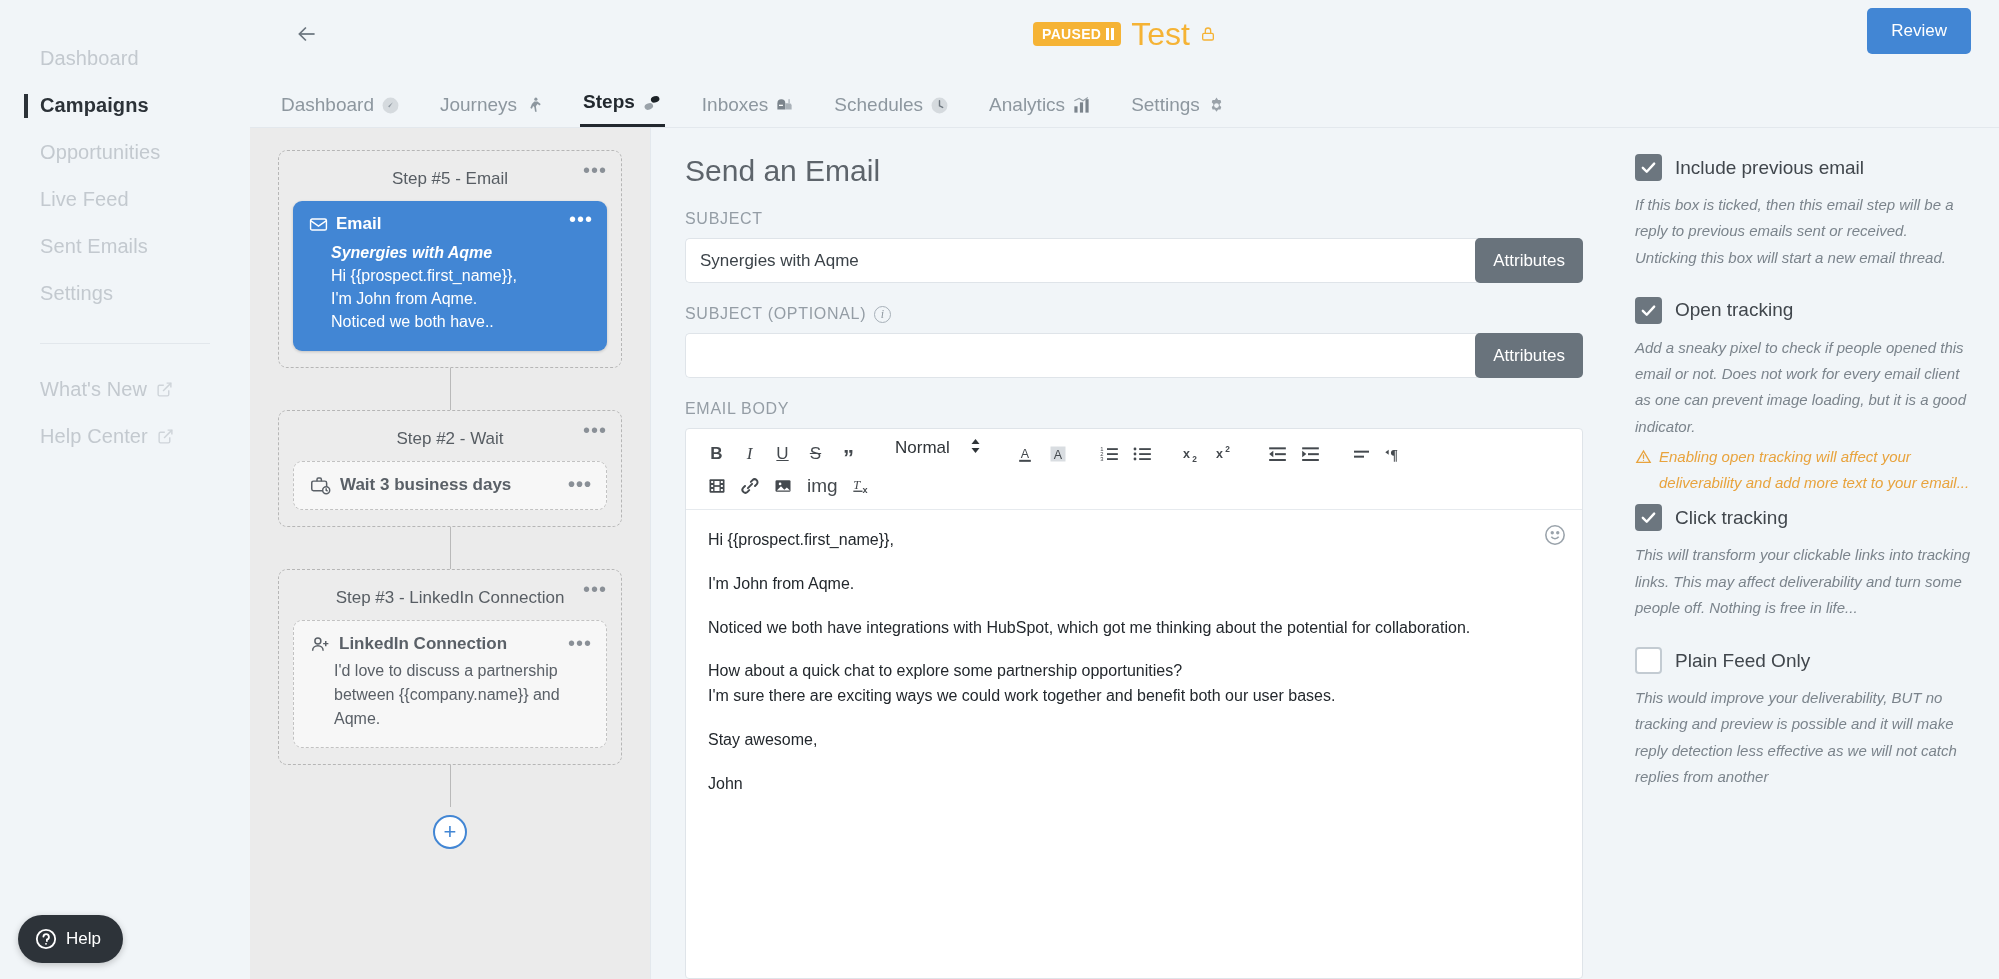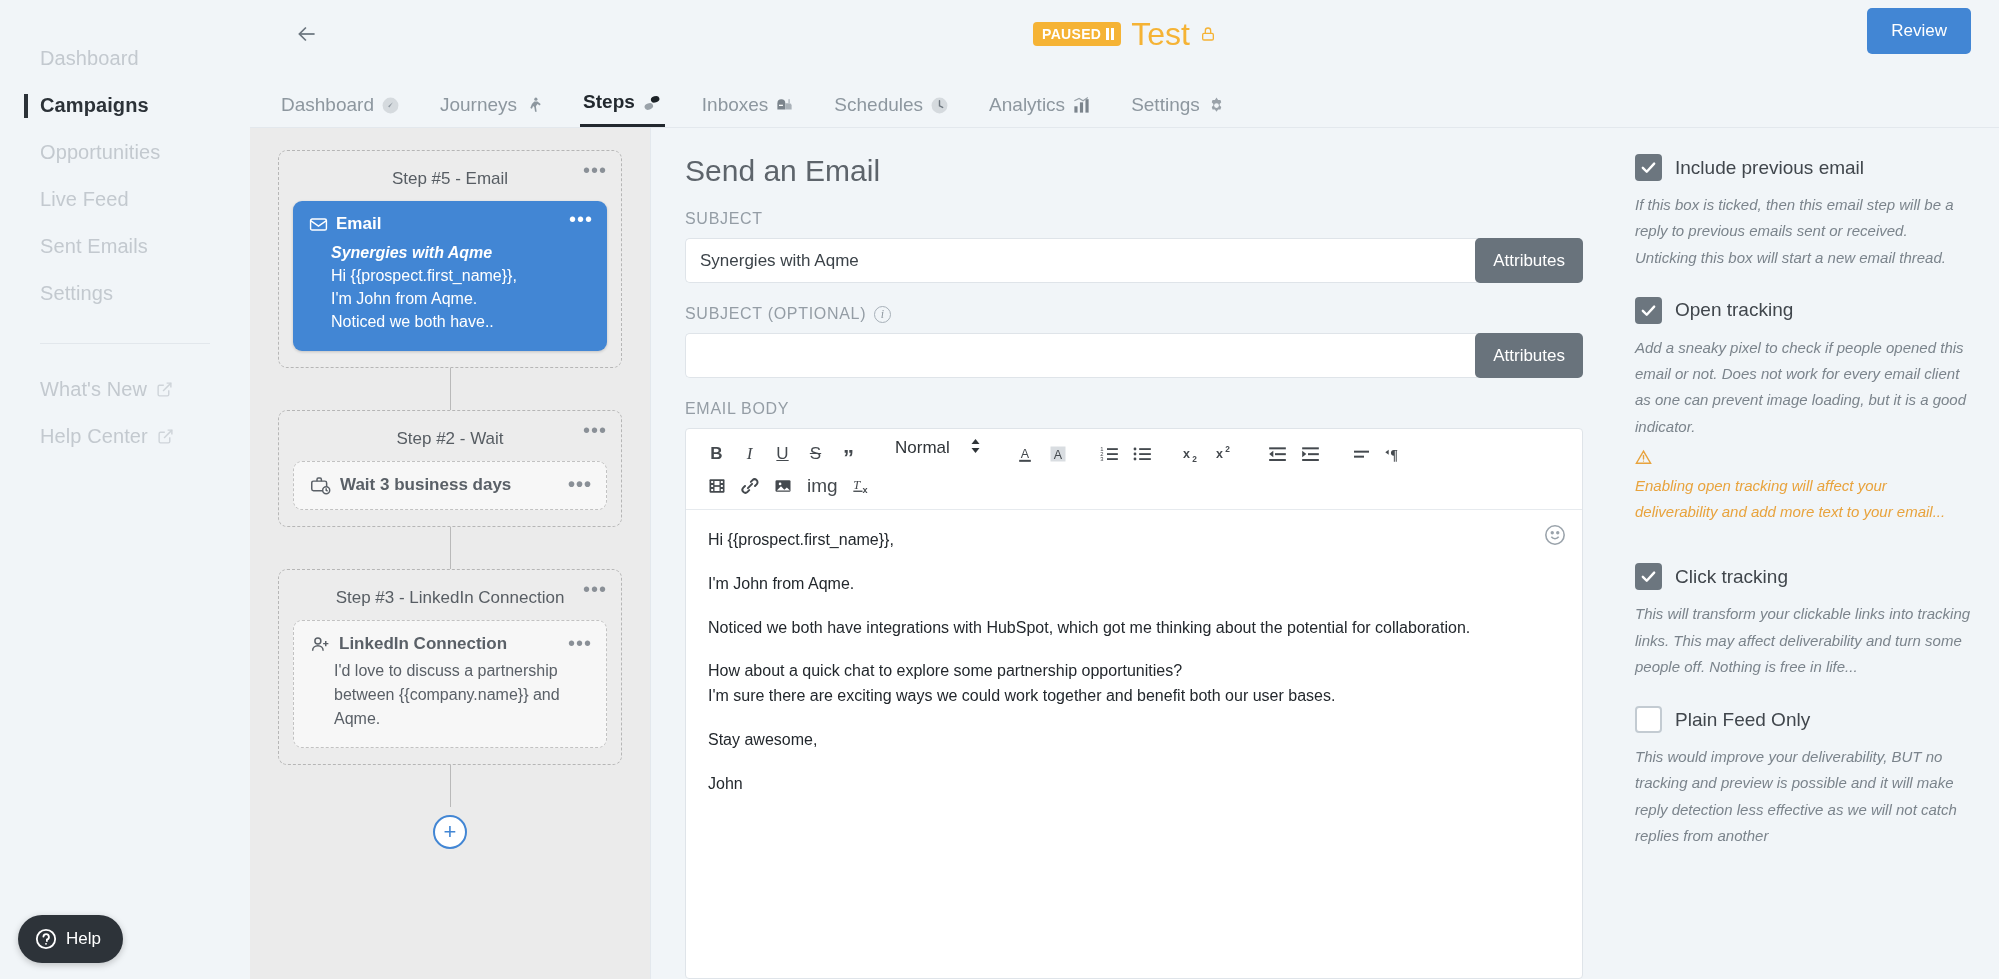--- a/index.html
+++ b/index.html
@@ -589,21 +589,21 @@
 
         <div class="opt-row">
           <span class="cbx on">
             <svg width="17" height="17" viewBox="0 0 24 24" fill="none" stroke="#fff" stroke-width="3.4" stroke-linecap="round" stroke-linejoin="round">
                 <path d="M4 12.5l5.5 5.5L20 6.5"></path>
               </svg>
           </span>
           <span class="opt-label">Open tracking</span>
         </div>
         <div class="opt-desc" style="margin-bottom:4px;">Add a sneaky pixel to check if people opened this email or not. Does not work for every email client as one can prevent image loading, but it is a good indicator.</div>
-        <div class="opt-warn" style="margin-bottom:38px;flex-direction:column;">
+        <div class="opt-warn" style="margin-bottom:8px;">
           <svg class="warn-tri" width="17" height="16" viewBox="0 0 24 24" fill="none" stroke="#e8a33d" stroke-width="2">
               <path d="M12 3L22 20H2z"></path>
               <path d="M12 9v5" stroke-linecap="round"></path>
               <circle cx="12" cy="17" r=".9" fill="#e8a33d" stroke="none"></circle>
             </svg>
           <span>Enabling open tracking will affect your deliverability and add more text to your email...</span>
         </div>
 
         <div class="opt-row">
           <span class="cbx on">

